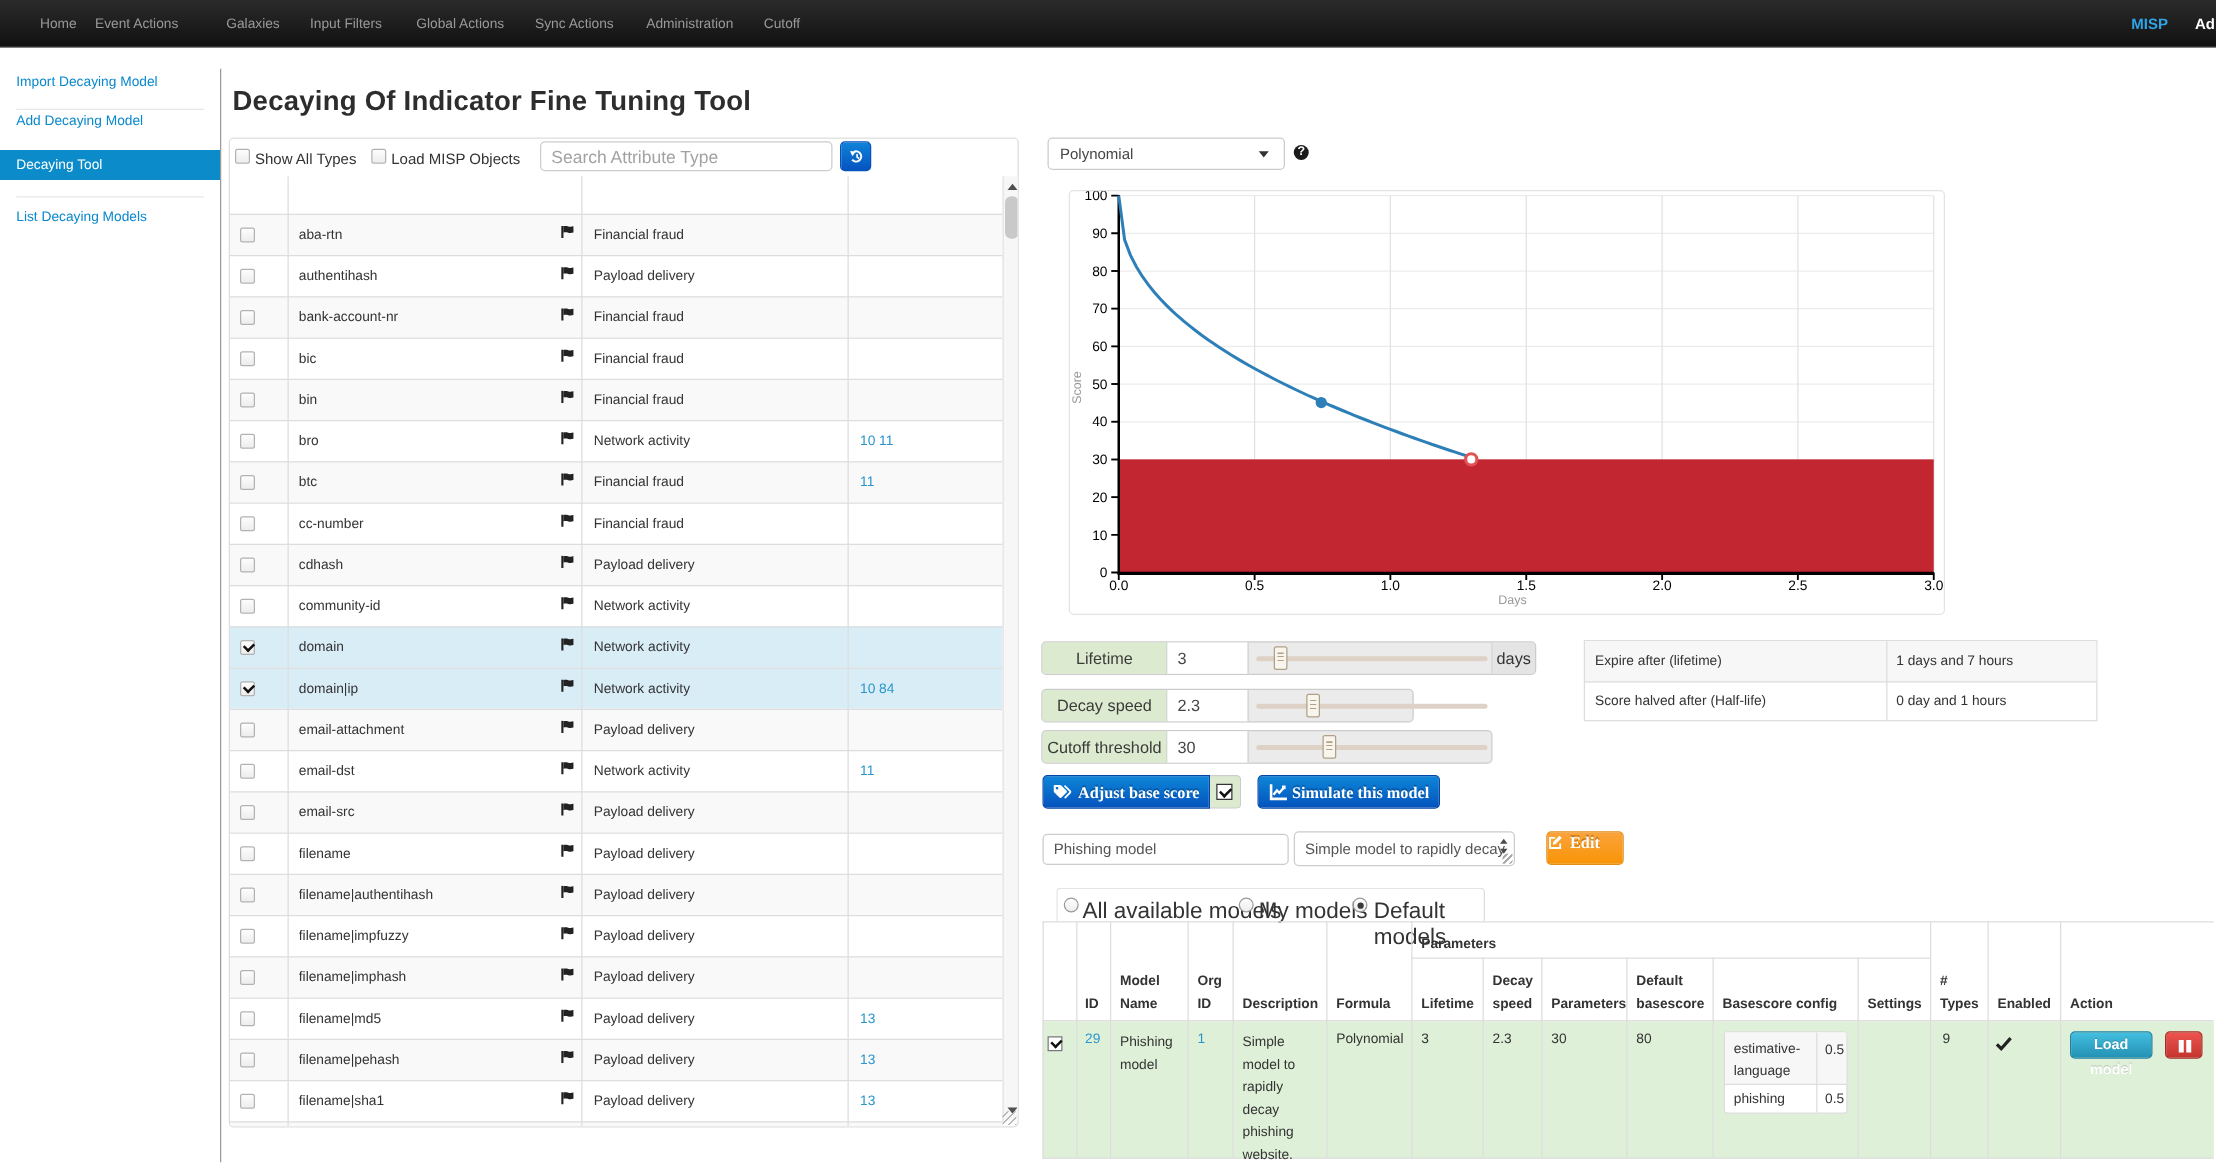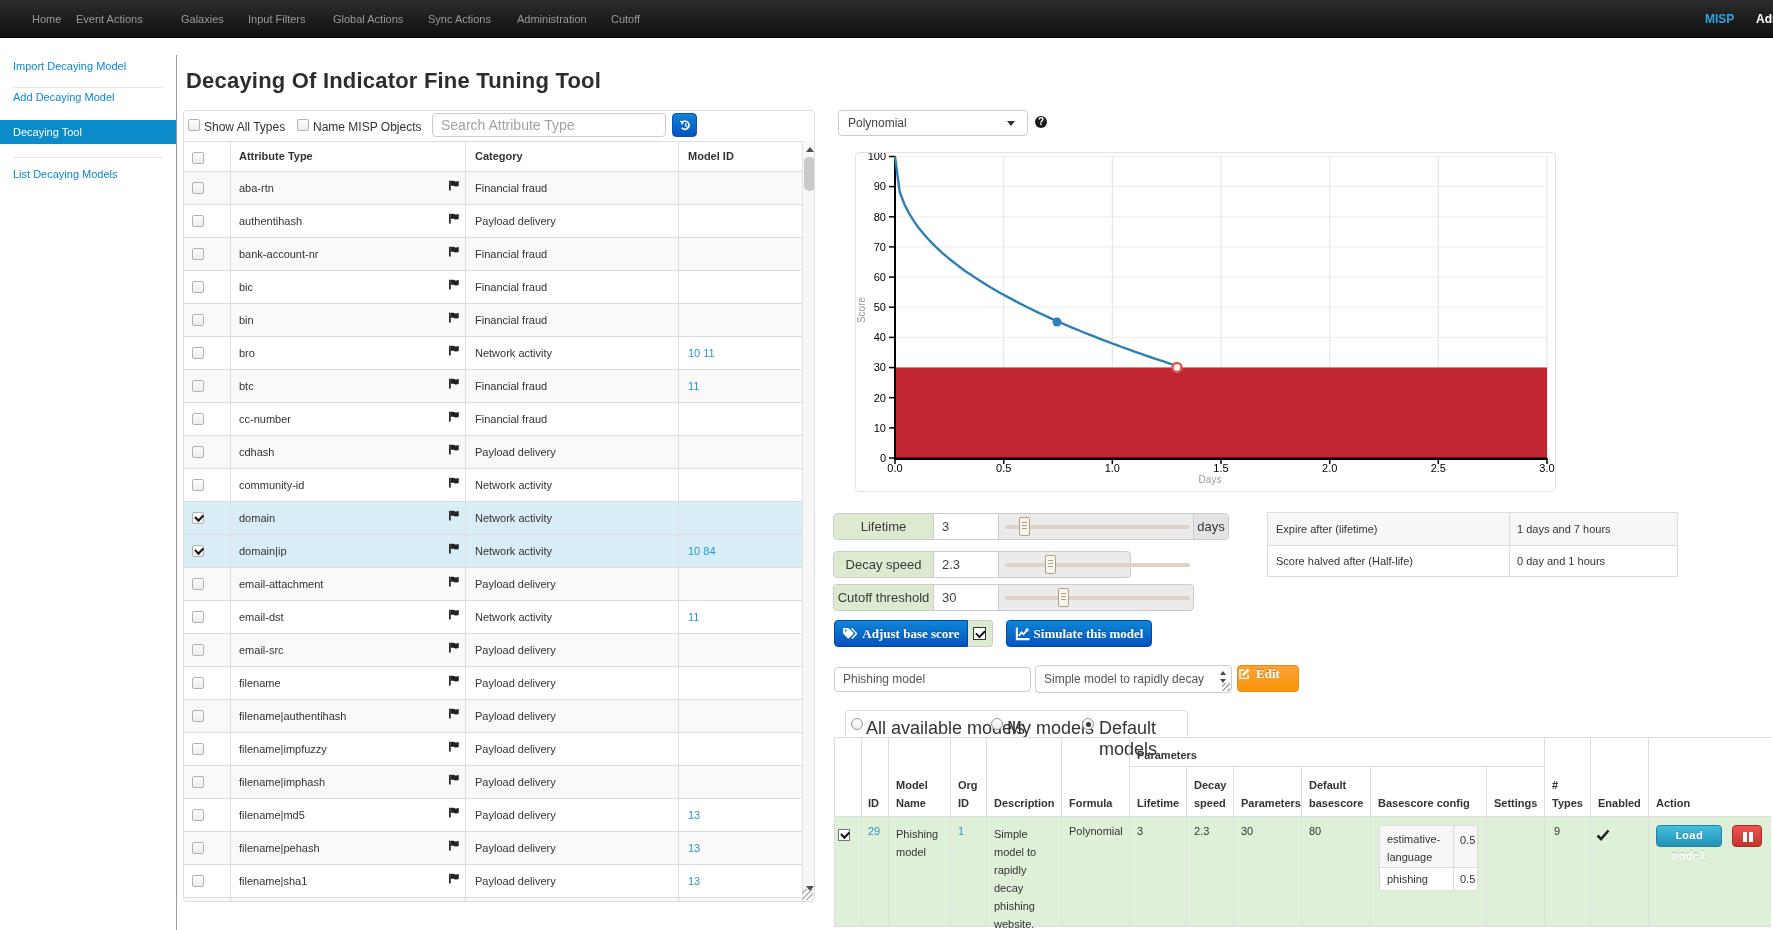--- a/index.html
+++ b/index.html
@@ -88,21 +88,21 @@
 #adjb{left:834px;top:620px;width:134px;height:27px;line-height:25px;border-radius:4px 0 0 4px}
 #adjcb{position:absolute;left:968px;top:620px;width:25px;height:27px;background:#dcebcf;
  border:1px solid #ccc;border-left:none;border-radius:0 4px 4px 0}
 #adjcb .bx{position:absolute;left:5px;top:6px;width:13px;height:13px;border:1px solid #333;background:#fff}
 #adjcb .bx::after{content:"";position:absolute;left:2px;top:2px;width:7px;height:4px;
  border-left:2px solid #111;border-bottom:2px solid #111;transform:rotate(-45deg)}
 #simb{left:1006px;top:620px;width:146px;height:27px;line-height:25px}
 
 #pmin{position:absolute;left:834px;top:667px;width:197px;height:25px;border:1px solid #ccc;border-radius:4px;
  font-size:12px;color:#555;line-height:23px;padding-left:8px;background:#fff}
-#pta{position:absolute;left:1035px;top:665px;width:197px;height:28px;border:1px solid #ccc;border-radius:4px;
+#pta{position:absolute;left:1035px;top:665px;width:177px;height:28px;border:1px solid #ccc;border-radius:4px;
  font-size:12px;color:#555;line-height:26px;padding-left:8px;background:#fff}
 #ptasb{position:absolute;right:2px;top:1px;width:11px;height:26px}
 #ptasb .up{top:4px;border-bottom:4.5px solid #4a4a4a}
 #ptasb .dn{top:12px;border-top:4.5px solid #4a4a4a}
 #ptasb .arr{border-left-width:3.5px;border-right-width:3.5px}
 #ptagrip{position:absolute;right:1px;bottom:1px;width:8px;height:8px;
  background:repeating-linear-gradient(135deg,transparent 0 2px,#aaa 2px 3.5px)}
 #editb{position:absolute;left:1237px;top:665px;width:62px;height:27px;border-radius:4px;
  background:linear-gradient(#fba33c,#f89406);border:1px solid #e38d13;color:#fff;font-weight:bold;
  font-size:13px;font-family:"Liberation Serif",serif;text-shadow:0 -1px 0 rgba(0,0,0,.25)}
@@ -116,21 +116,21 @@
 
 #mt{position:absolute;left:834px;top:737px;width:937px;height:190px;font-size:11px}
 #mt .vb{position:absolute;width:1px;background:#ddd}
 #mt .hb{position:absolute;height:1px;background:#ddd}
 #mt .hth{position:absolute;font-weight:bold;line-height:18px}
 #mt .green{position:absolute;left:0;top:80px;width:937px;height:110px;background:#dff0d8}
 #mt span{position:absolute}
 .blue{color:#2b96cc}
 #loadb{position:absolute;left:822px;top:88px;width:66px;height:22px;border-radius:4px;
  background:linear-gradient(#43bfe0,#2391b4);border:1px solid #1f82a2;color:#fff;font-weight:bold;
- font-size:11.5px;font-family:Liberation Mono, monospace;text-align:center;line-height:20px;text-shadow:0 -1px 0 rgba(0,0,0,.2)}
+ font-size:11.5px;font-family:Liberation Sans, sans-serif;text-align:center;line-height:20px;text-shadow:0 -1px 0 rgba(0,0,0,.2)}
 #pauseb{position:absolute;left:898px;top:88px;width:30px;height:22px;border-radius:4px;
  background:linear-gradient(#ee5350,#c4352e);border:1px solid #a92a24}
 #pauseb::before,#pauseb::after{content:"";position:absolute;top:6px;width:3.5px;height:10px;background:#fff}
 #pauseb::before{left:10px}#pauseb::after{left:16px}
 #cfgtbl{position:absolute;left:545px;top:88px;width:99px;height:66px;background:#fff;border:1px solid #ddd;border-radius:3px;font-size:11px}
 #cfgtbl .r1{position:absolute;left:0;top:0;width:100%;height:42px;background:#f7f7f7;border-bottom:1px solid #ddd}
 #cfgtbl .dv{position:absolute;left:73px;top:0;width:1px;height:100%;background:#ddd}
 #cfgtbl span{position:absolute;left:7px}
 </style></head><body>
 <div id="nav">
@@ -151,33 +151,27 @@
 <a class="sblink" style="top:91px">Add Decaying Model</a>
 <div id="sbactive">Decaying Tool</div>
 <div class="sbhr" style="top:157px"></div>
 <a class="sblink" style="top:168px">List Decaying Models</a>
 <div id="h2">Decaying Of Indicator Fine Tuning Tool</div>
 
 <div id="lp">
  <span class="cb" id="lpc1"></span>
     <span id="lpl1">Show All Types</span>
  <span class="cb" id="lpc2"></span>
-    <span id="lpl2">Name MISP Objects</span>
+    <span id="lpl2">Load MISP Objects</span>
  <div id="search">Search Attribute Type</div>
  <div id="sbtn"><svg viewBox="0 0 16 16" style="width:13px;height:13px;margin:5px 0 0 6px">
   <path d="M5.2 3.0 A5 5 0 1 1 3.4 10.8" fill="none" stroke="#fff" stroke-width="2"></path>
   <path d="M1.3 2.2 L7.0 2.8 L3.6 7.4 Z" fill="#fff"></path>
   <path d="M8.2 5.2 V8.2 L10.2 9.6" fill="none" stroke="#fff" stroke-width="1.6"></path>
       </svg></div>
- <div id="thead">
-   <span class="cb" style="position:absolute;left:8px;top:10px"></span>
-   <span style="left:55px">Attribute Type</span>
-   <span style="left:291px">Category</span>
-   <span style="left:504px">Model ID</span>
- </div>
  <div class="colb" style="left:46px"></div>
  <div class="colb" style="left:281px"></div>
  <div class="colb" style="left:494px"></div>
  <div id="rows">
 <div class="tr odd" style="top:60px">
         <span class="cb"></span>
         <span class="tname">aba-rtn</span>
         <svg class="flag" viewBox="0 0 12 12">
           <path d="M1.9 0.7 V10.4" stroke="#222" stroke-width="1.7"></path>
           <path d="M2.7 1.0 C4.2 0.65 5.4 0.75 6.6 1.15 C7.8 1.55 9.0 1.55 10.75 1.05 L10.75 6.05 C9.0 6.55 7.8 6.55 6.6 6.15 C5.4 5.75 4.2 5.65 2.7 6.0 Z" fill="#222"></path>

